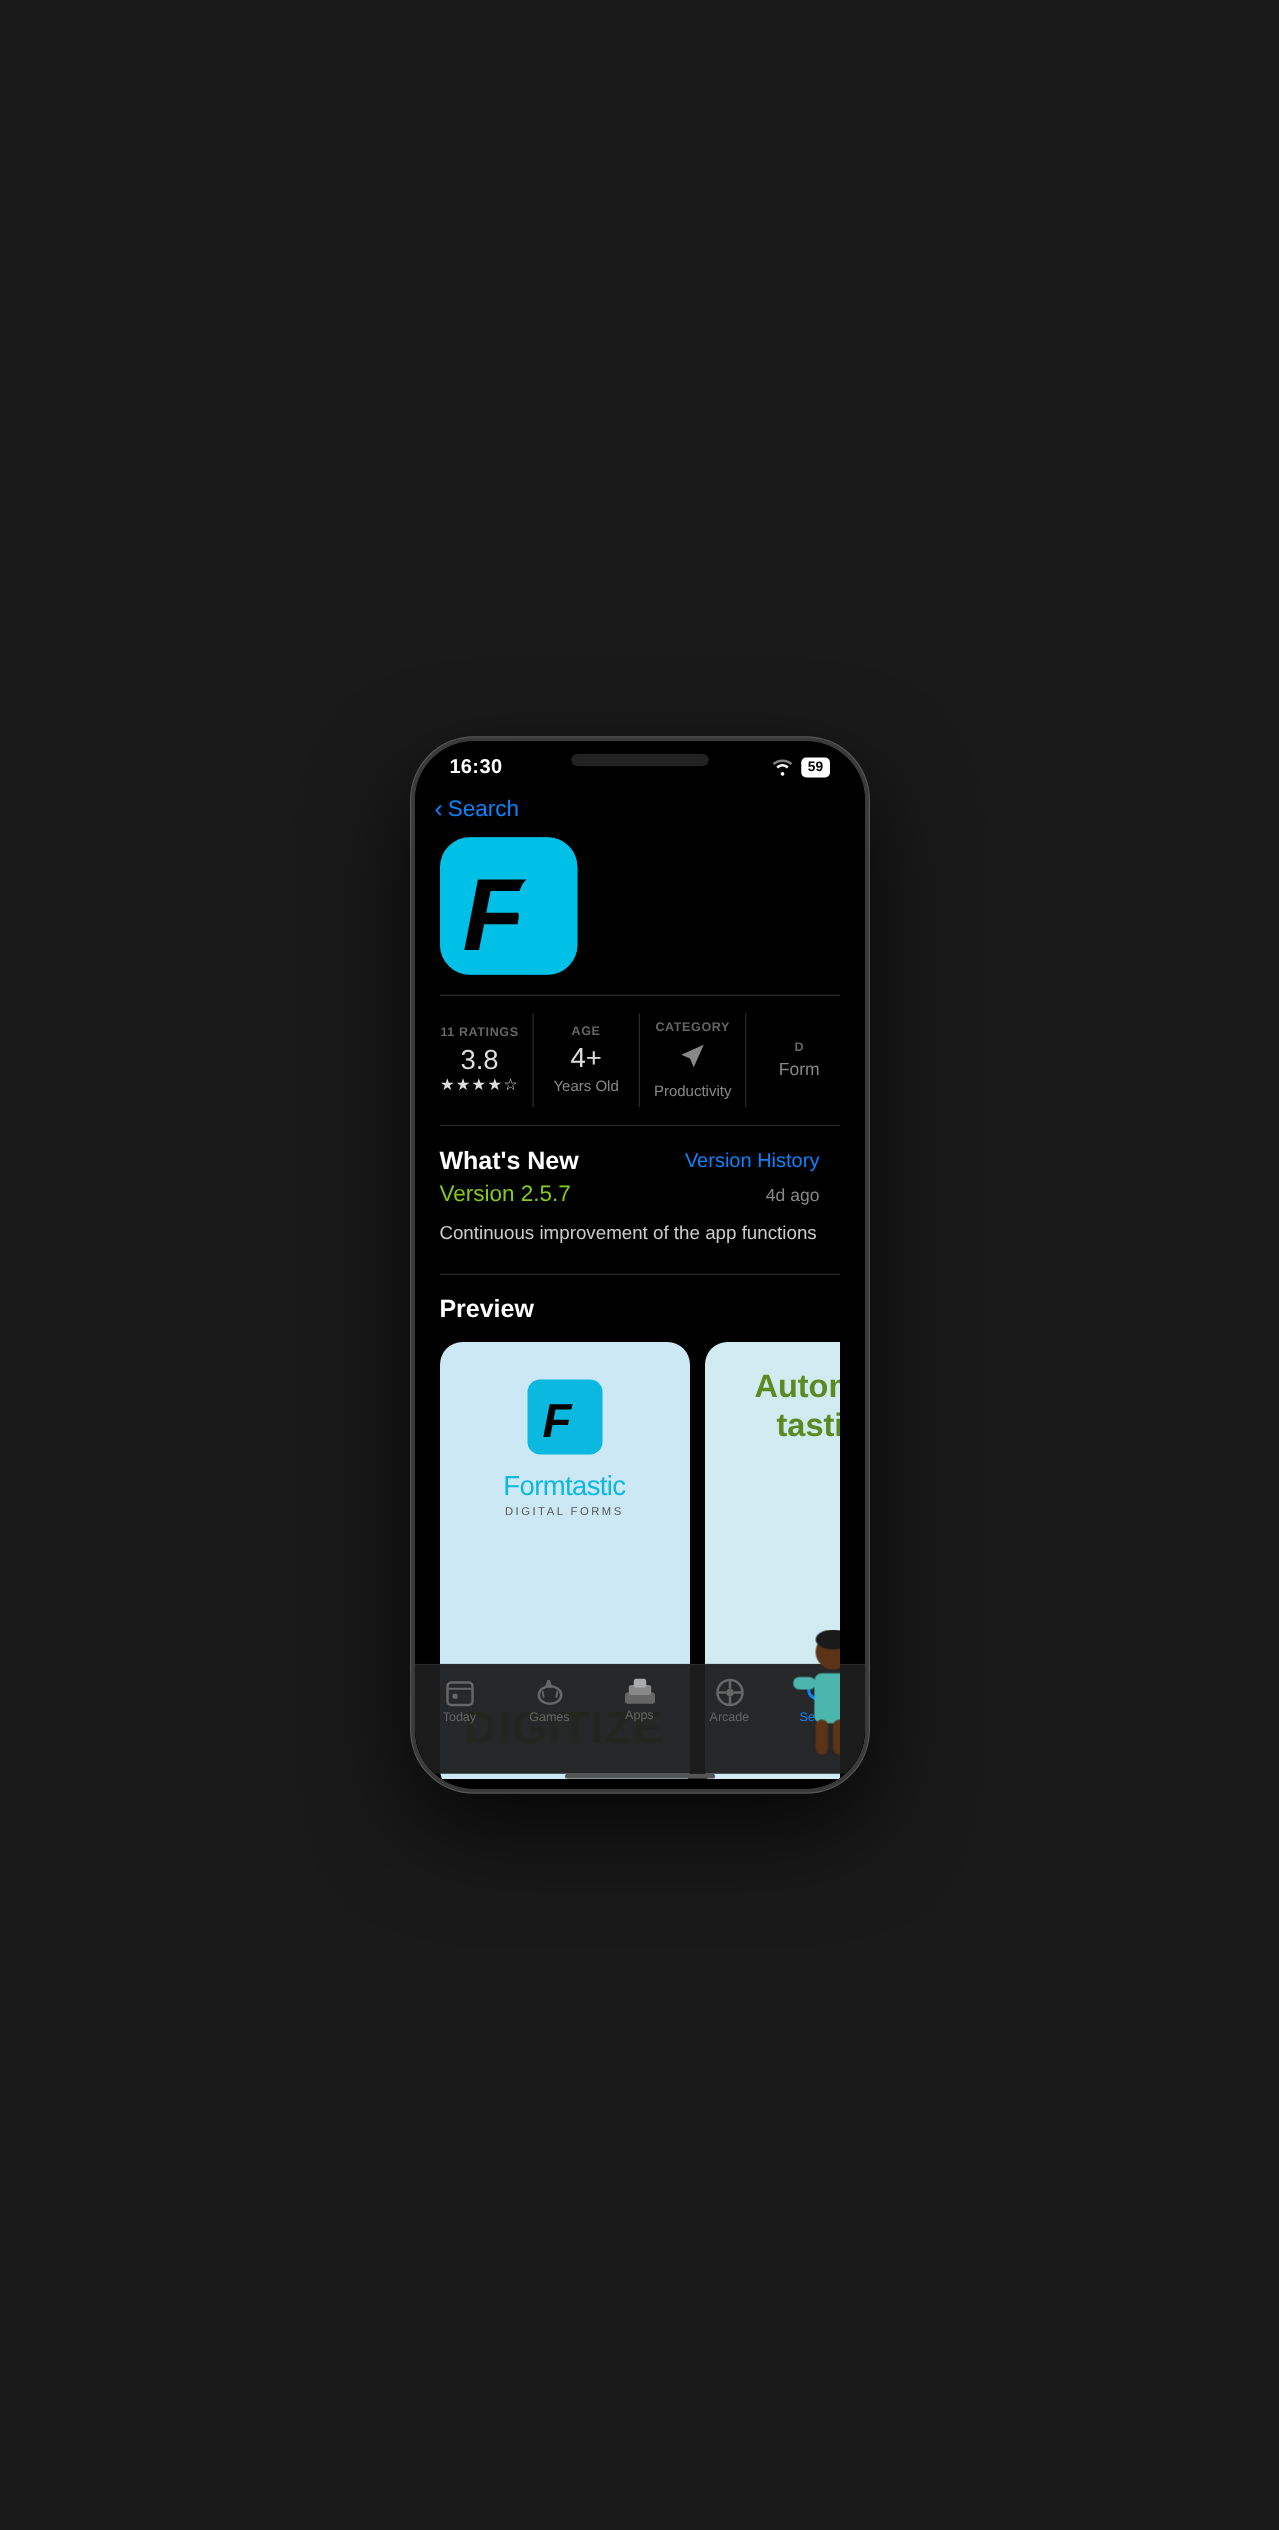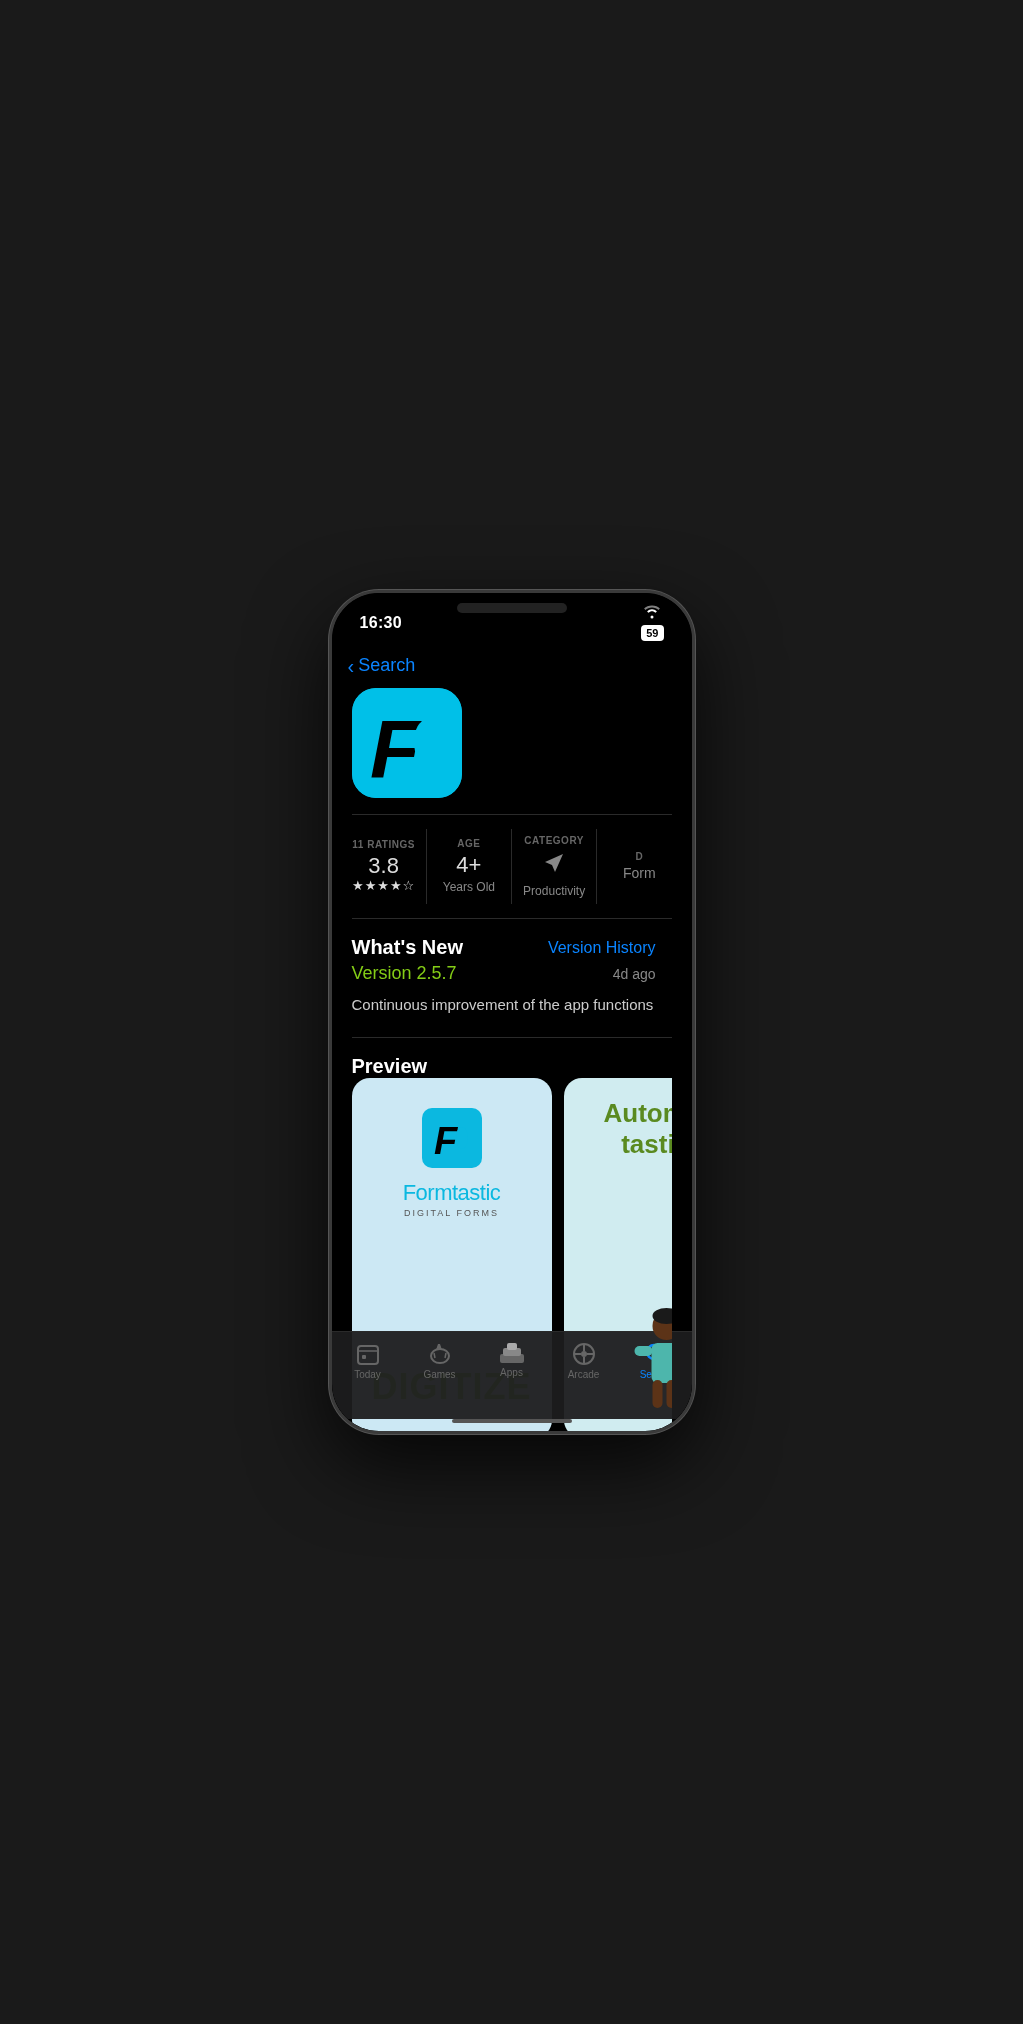--- a/index.html
+++ b/index.html
@@ -50,21 +50,20 @@
       transform: translateX(-50%);
       width: 110px;
       height: 10px;
       background: #222;
       border-radius: 10px;
     }
     .status-right {
       display: flex;
       align-items: center;
       gap: 6px;
-      flex-direction: column;
     }
     .battery-badge {
       background: #fff;
       color: #000;
       font-size: 11px;
       font-weight: 700;
       padding: 2px 5px;
       border-radius: 4px;
     }
     
@@ -226,21 +225,21 @@
       line-height: 1.5;
     }
     
     .preview-section {
       padding: 18px 20px 12px 20px;
     }
     .preview-title {
       color: #fff;
       font-size: 20px;
       font-weight: 700;
-      margin-bottom: 0;
+      margin-bottom: 14px;
     }
     .preview-scroll {
       display: flex;
       gap: 12px;
       overflow-x: auto;
       padding-bottom: 4px;
     }
     .preview-scroll::-webkit-scrollbar { display: none; }
     .preview-card {
       width: 200px;

